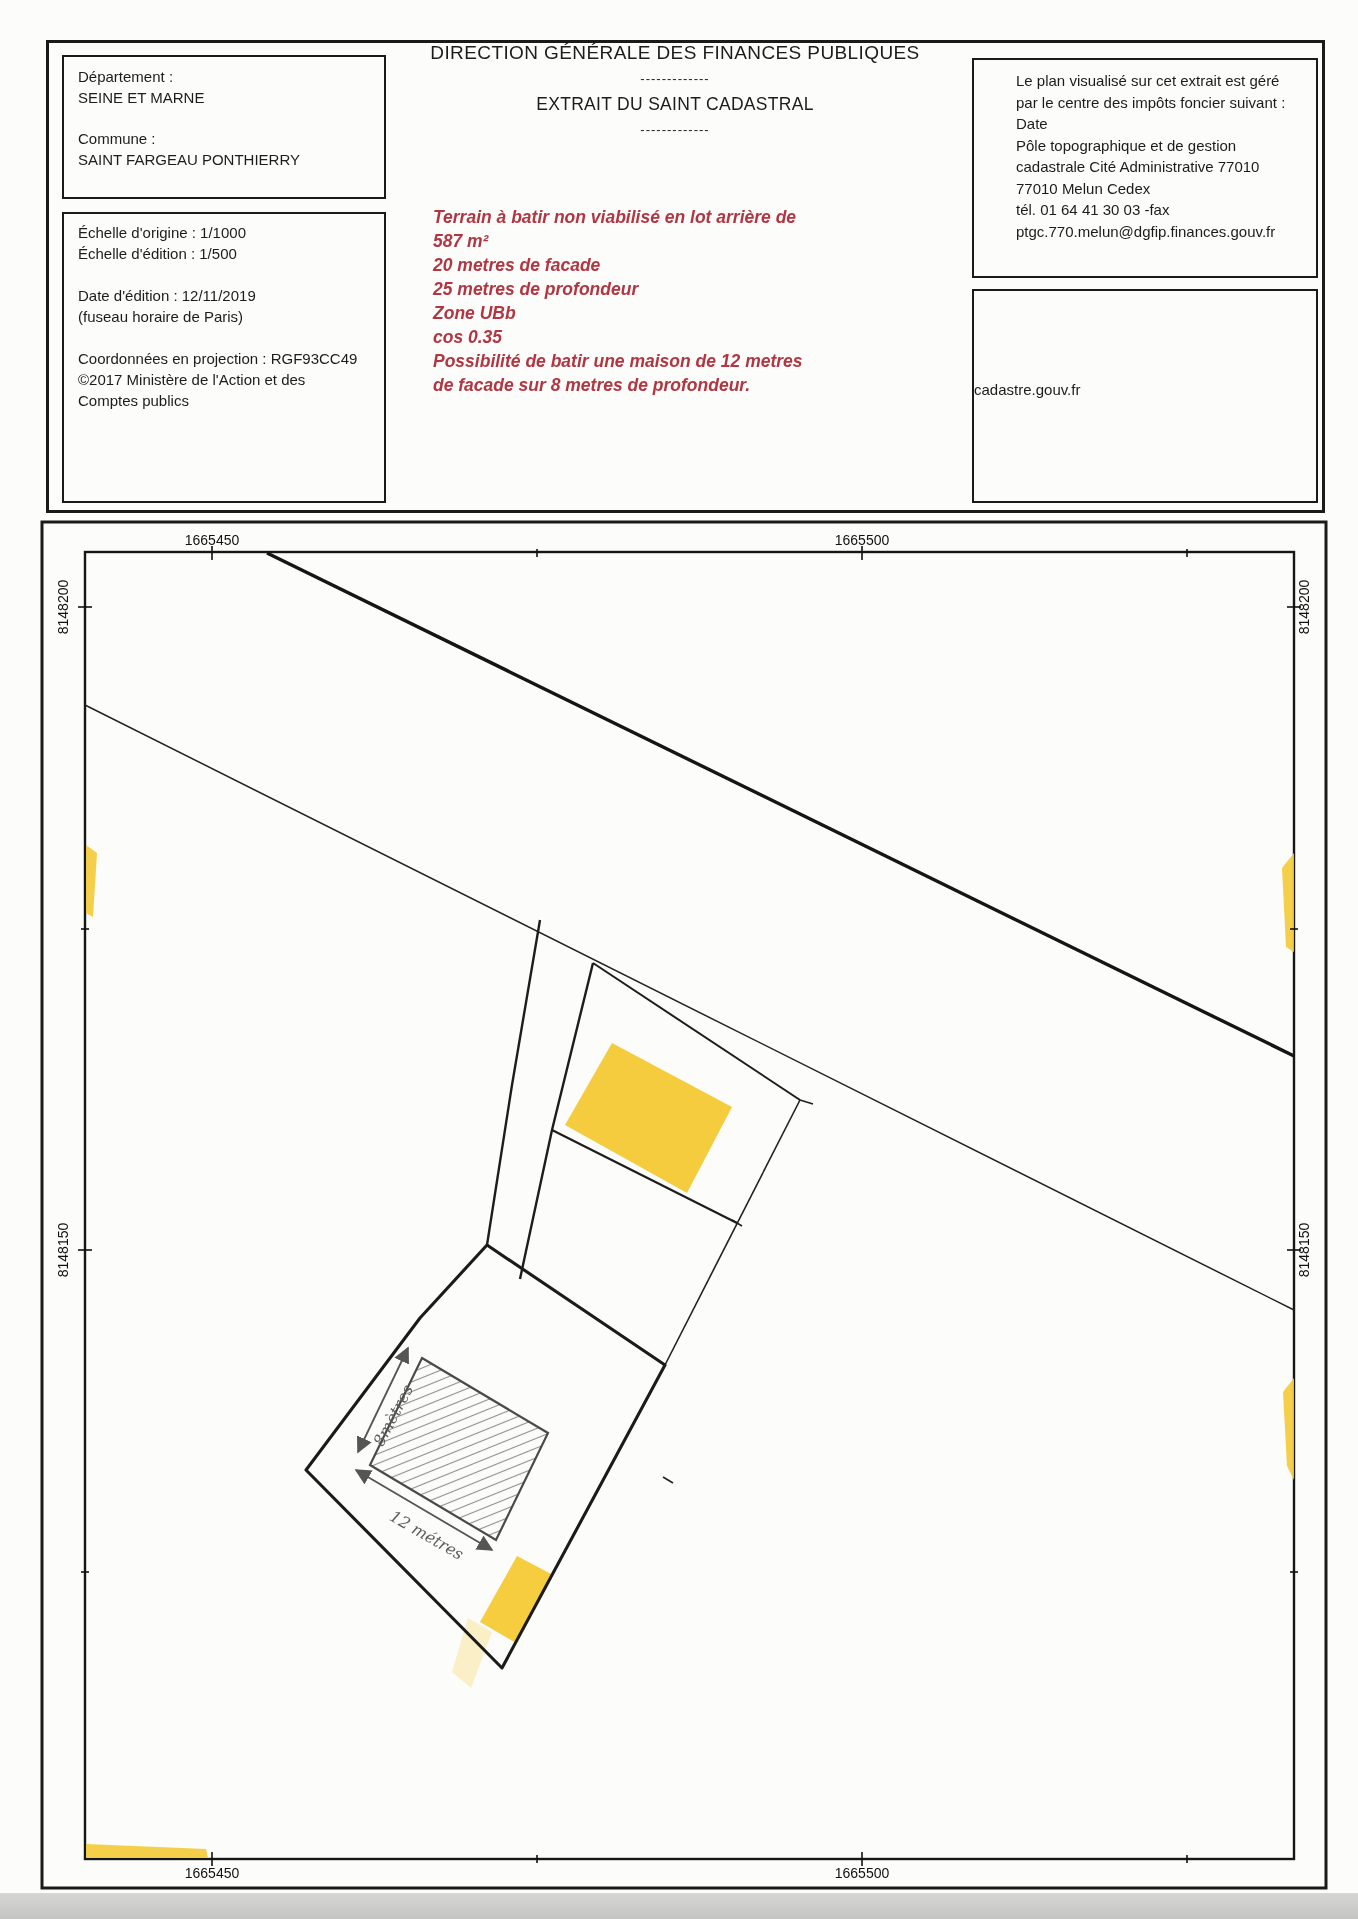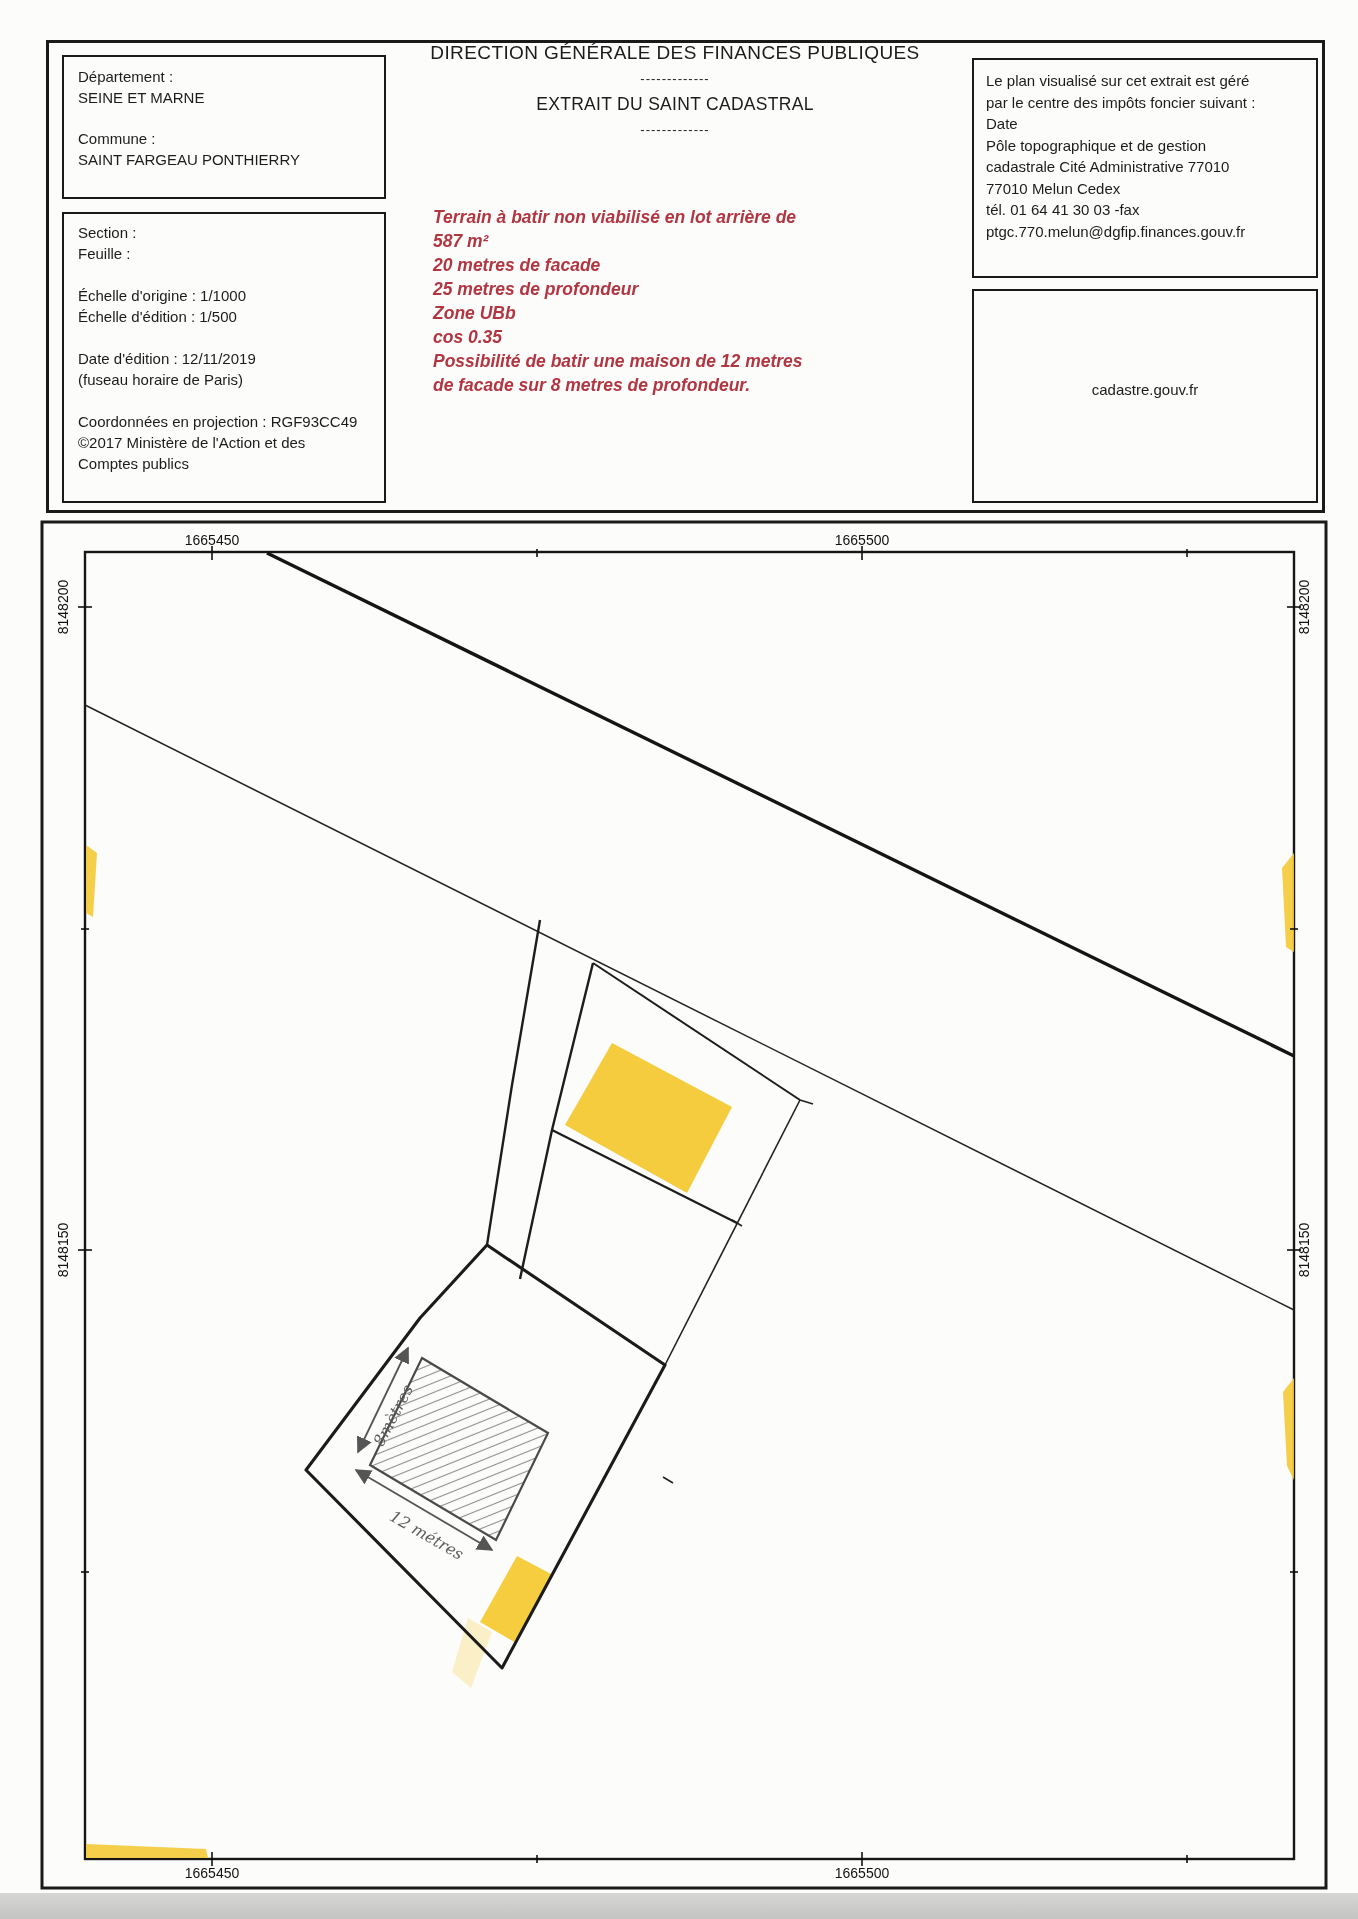--- a/index.html
+++ b/index.html
@@ -14,22 +14,22 @@
   
   .hdr-line{font-size:15px;line-height:21px;white-space:pre;}
   .group{margin-bottom:21px;}
   .title-wrap{position:absolute;left:384px;top:42px;width:582px;text-align:center;}
   .title-main{font-size:19px;letter-spacing:.4px;}
   .title-sep{font-size:13px;letter-spacing:1px;margin-top:7px;color:#222;}
   .title-sub{font-size:17.5px;margin-top:8px;letter-spacing:.3px;}
   .annotation{position:absolute;left:433px;top:205px;width:440px;
     font-size:17.5px;font-weight:bold;font-style:italic;line-height:24px;
     color:#b23642;}
-  .rbox-text{padding:10px 12px;font-size:15px;line-height:21.5px;}
-  .delivered-site{position:absolute;left:0;top:90px;width:100%;text-align:center;font-size:15px;}
+  .rbox-text{padding:10px 12px;font-size:15px;line-height:21.5px;margin-left:30px;}
+  .delivered-site{position:absolute;left:0;top:90px;width:100%;text-align:left;font-size:15px;}
   svg{position:absolute;left:0;top:0;}
   .maplabel{font-family:"Liberation Sans", sans-serif;font-size:14px;fill:#111;}
   .handwrite{font-family:"DejaVu Serif", serif;font-style:italic;fill:#5d5d5d;}
   .pagefoot{position:absolute;left:0;top:1893px;width:1358px;height:26px;
     background:linear-gradient(#d6d6d4,#c4c4c2);}
 </style>
 </head>
 <body>
 
 <div class="box" style="left:46px;top:40px;width:1273px;height:467px;"></div>
@@ -39,24 +39,20 @@
     <div class="hdr-line">Département :</div>
     <div class="hdr-line">SEINE ET MARNE</div>
     <div style="height:20px;"></div>
     <div class="hdr-line">Commune :</div>
     <div class="hdr-line">SAINT FARGEAU PONTHIERRY</div>
   </div>
 </div>
 
 <div class="thinbox" style="left:62px;top:212px;width:320px;height:287px;">
   <div style="padding:8px 0 0 14px;">
-    <div class="group">
-      <div class="hdr-line">Section :</div>
-      <div class="hdr-line">Feuille :</div>
-    </div>
     <div class="group">
       <div class="hdr-line">Échelle d'origine : 1/1000</div>
       <div class="hdr-line">Échelle d'édition : 1/500</div>
     </div>
     <div class="group">
       <div class="hdr-line">Date d'édition : 12/11/2019</div>
       <div class="hdr-line">(fuseau horaire de Paris)</div>
     </div>
     <div class="group">
       <div class="hdr-line">Coordonnées en projection : RGF93CC49</div>

